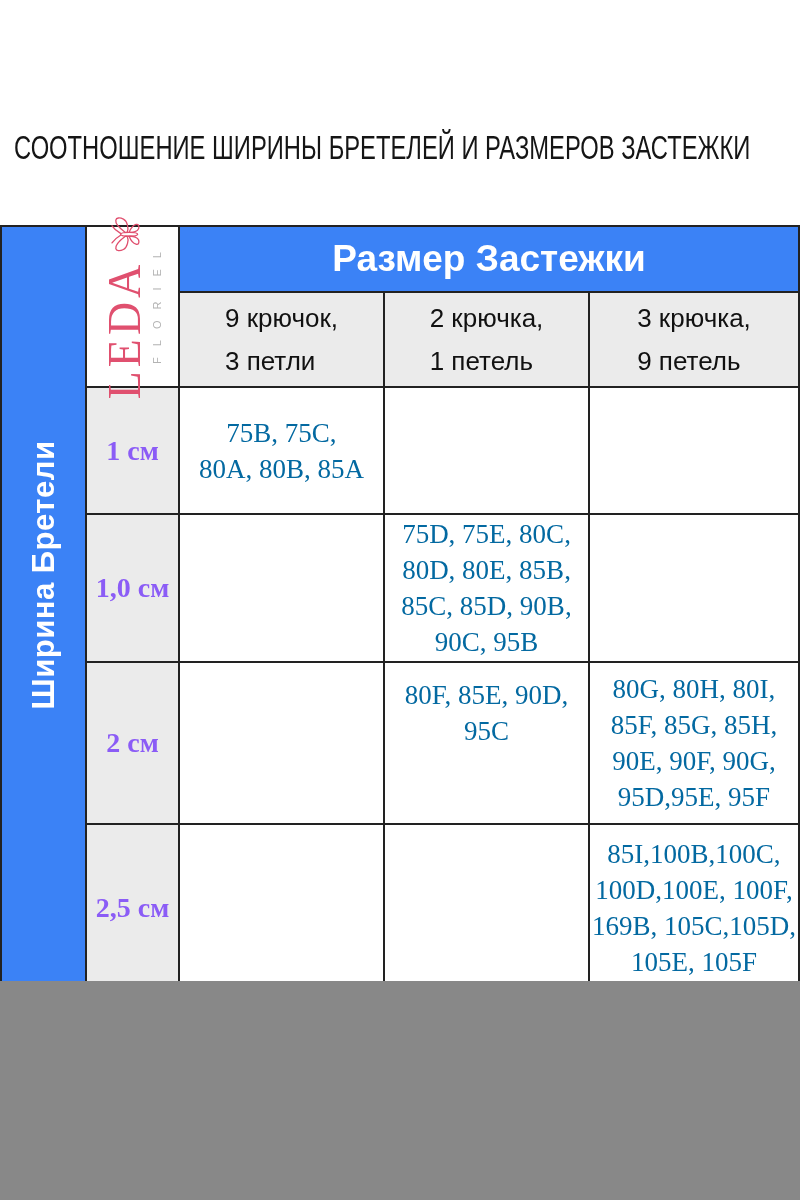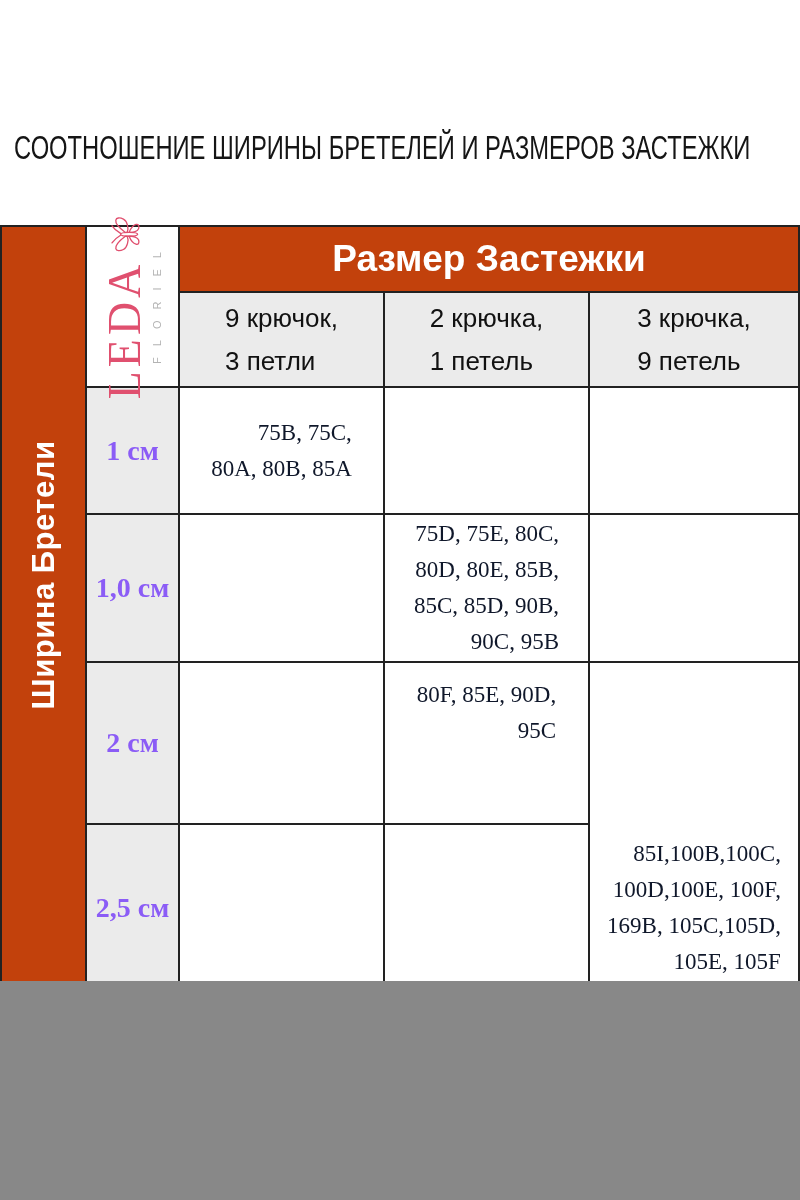--- a/index.html
+++ b/index.html
@@ -17,21 +17,21 @@
     position:absolute; left:0; top:225px; width:800px; height:768px;
     border:2px solid #222; display:grid;
     grid-template-columns:85px 93px 205px 205px auto;
     grid-template-rows:66px 95px 127px 148px 162px auto;
     background:#fff;
   }
   .c { border-right:2px solid #222; border-bottom:2px solid #222;
        display:flex; align-items:center; justify-content:center; }
   .nr { border-right:none; }
   .nb { border-bottom:none; }
-  .pink { background:#c2410c; }
+  .pink { background:#3b82f6; }
   .gray { background:#ebebeb; }
   .sidebar-cell { grid-column:1; grid-row:1 / 7; }
   .sidebar-label {
     white-space:nowrap; transform:rotate(-90deg) translateX(34px);
     color:#fff; font-weight:bold; font-size:31px; letter-spacing:0.5px;
   }
   .logo-cell { grid-column:2; grid-row:1 / 3; background:#fff; }
   .logo-rot { transform:rotate(-90deg); display:flex; flex-direction:column; align-items:center; }
   .logo-row { display:flex; align-items:center; gap:5px; }
   .leda {
@@ -47,22 +47,22 @@
   .colhead {
     grid-row:2; font-size:26px; color:#111; line-height:43px;
     white-space:pre-line; text-align:left;
   }
   .rowlabel {
     grid-column:2; font-family:"Liberation Serif", "DejaVu Serif", serif;
     font-weight:bold; font-size:28px; color:#8b5cf6;
   }
   .cell {
     font-family:"Liberation Serif", "DejaVu Serif", serif;
-    font-size:23px; color:#0f172a; line-height:36px; white-space:pre-line;
-    text-align:right;
+    font-size:27px; color:#0369a1; line-height:36px; white-space:pre-line;
+    text-align:center;
   }
   .vtop { align-items:flex-start; padding-top:14px; }
 </style>
 </head>
 <body>
 
 <div class="page">
 
   <div class="title">СООТНОШЕНИЕ ШИРИНЫ БРЕТЕЛЕЙ И РАЗМЕРОВ ЗАСТЕЖКИ</div>
 
@@ -112,20 +112,24 @@
     <div class="c cell" style="grid-column:4;grid-row:4">75D, 75E, 80C,
 80D, 80E, 85B,
 85C, 85D, 90B,
 90C, 95B</div>
     <div class="c cell nr" style="grid-column:5;grid-row:4"></div>
 
     <div class="c gray rowlabel" style="grid-row:5">2 см</div>
     <div class="c cell" style="grid-column:3;grid-row:5"></div>
     <div class="c cell vtop" style="grid-column:4;grid-row:5">80F, 85E, 90D,
 95C</div>
+    <div class="c cell nr" style="grid-column:5;grid-row:5">80G, 80H, 80I,
+85F, 85G, 85H,
+90E, 90F, 90G,
+95D,95E, 95F</div>
 
     <div class="c gray rowlabel nb" style="grid-row:6">2,5 см</div>
     <div class="c cell nb" style="grid-column:3;grid-row:6"></div>
     <div class="c cell nb" style="grid-column:4;grid-row:6"></div>
     <div class="c cell nr nb" style="grid-column:5;grid-row:6">85I,100B,100C,
 100D,100E, 100F,
 169B, 105C,105D,
 105E, 105F</div>
 
   </div>

